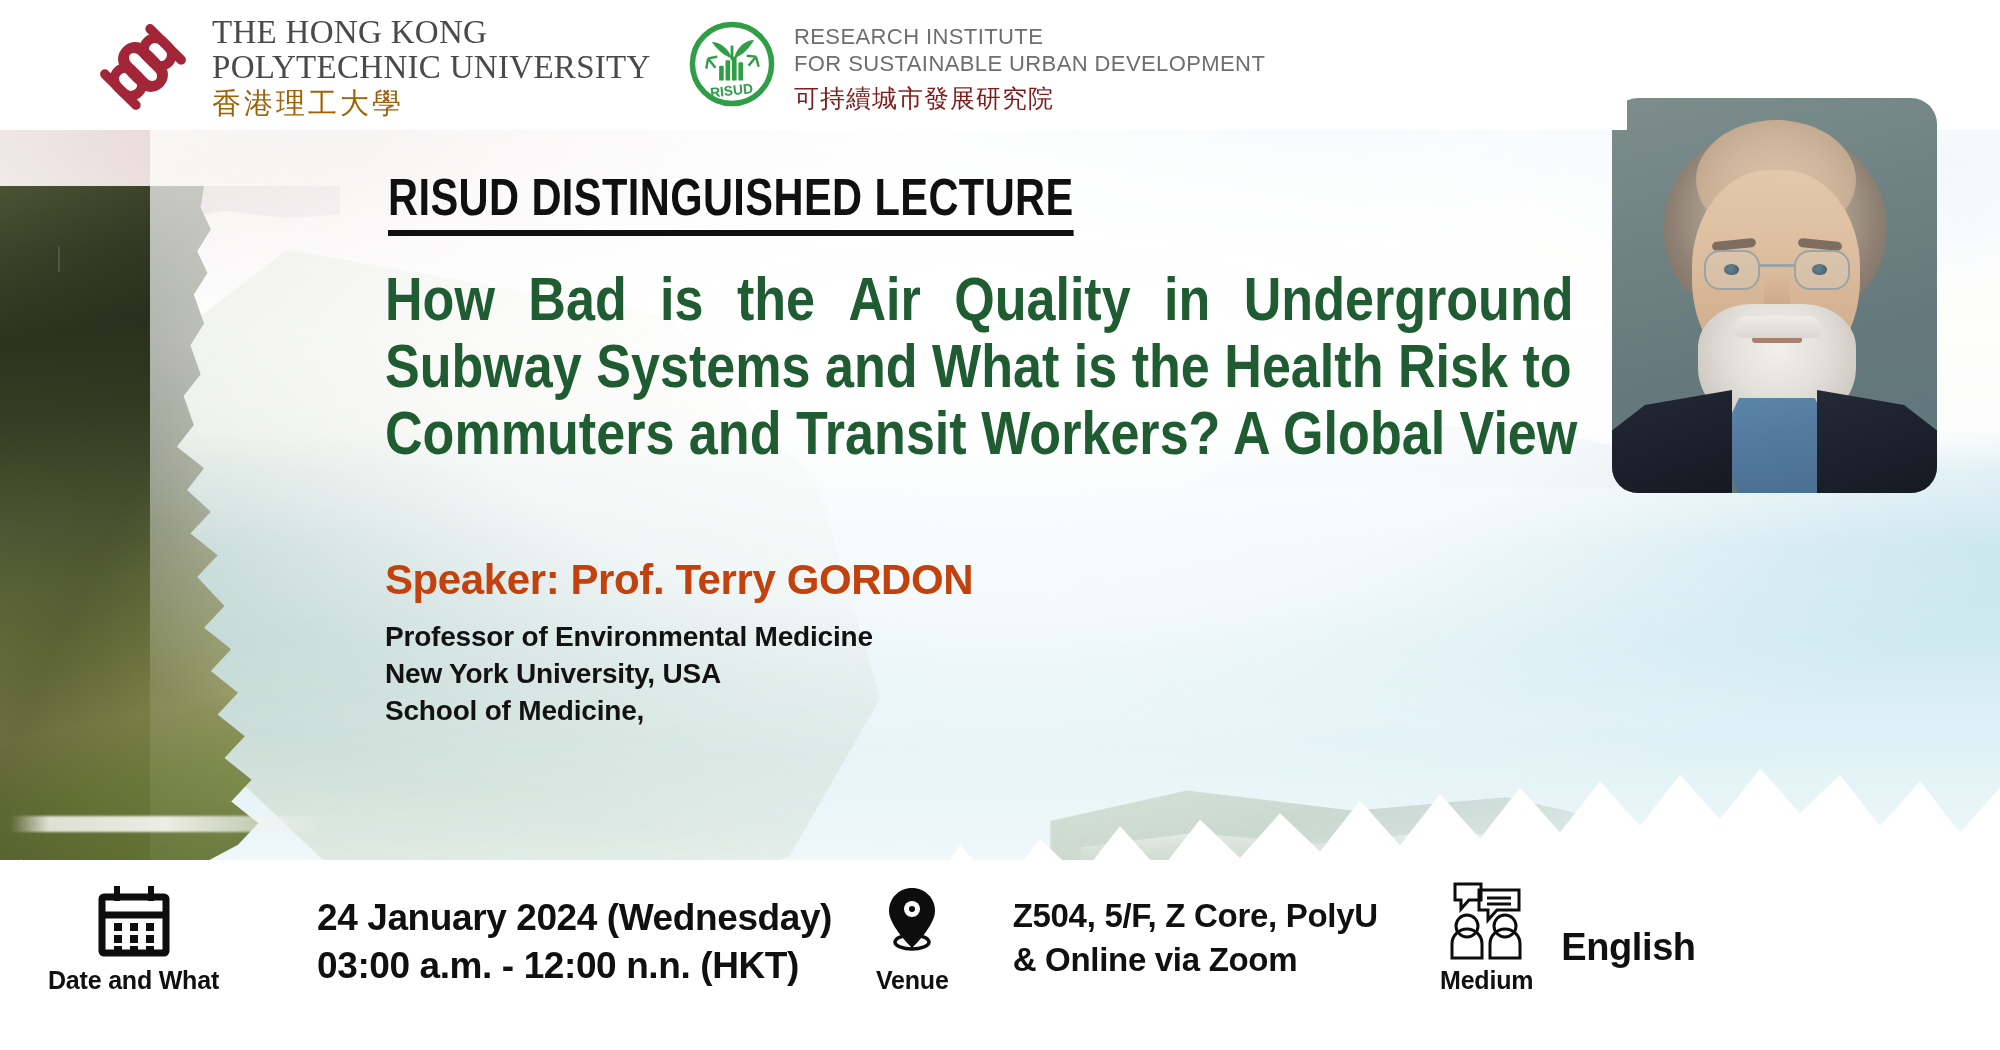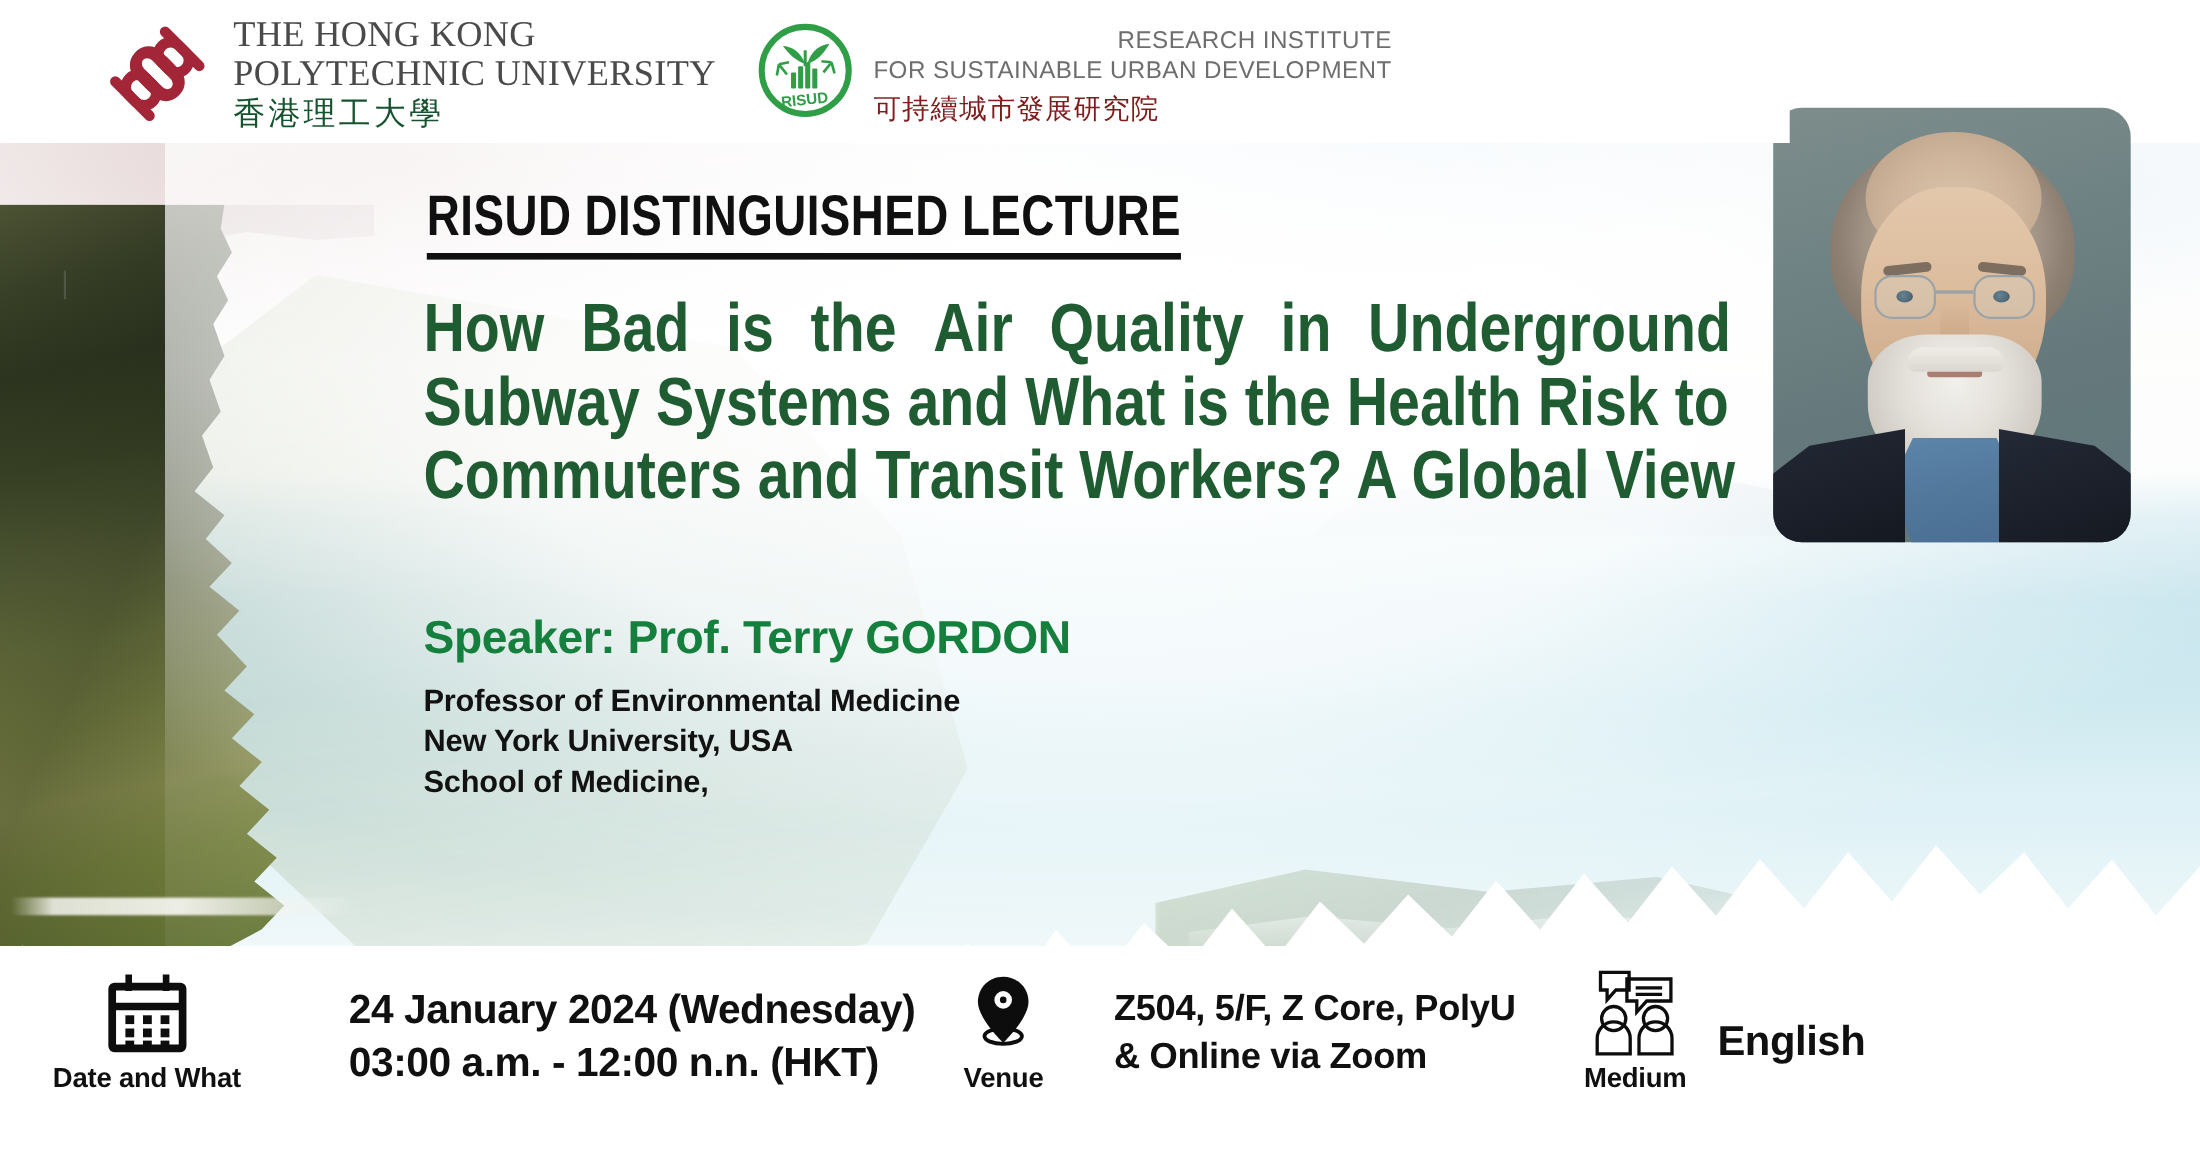--- a/index.html
+++ b/index.html
@@ -46,21 +46,21 @@
     font-family: "Liberation Serif", serif;
     color: #4a4a4a;
     letter-spacing: .3px;
     white-space: nowrap;
   }
   .polyu-line1 { font-size: 33px; }
   .polyu-line2 { font-size: 33px; margin-top: 2px; }
   .polyu-cn {
     font-family: "DejaVu Sans", sans-serif;
     font-size: 29px;
-    color: #14532d;
+    color: #a16207;
     margin-top: 5px;
     letter-spacing: 3px;
     white-space: nowrap;
   }
 
   .risud-wrap {
     position: absolute;
     left: 686px; top: 18px;
     display: flex;
     align-items: flex-start;
@@ -68,21 +68,20 @@
   }
   .risud-mark { width: 92px; height: 92px; }
   .risud-text { display: flex; flex-direction: column; padding-top: 6px; }
   .risud-en1, .risud-en2 {
     font-family: "Liberation Sans", sans-serif;
     font-size: 22px;
     color: #6e6e6e;
     letter-spacing: .4px;
     line-height: 1.22;
     white-space: nowrap;
-    text-align: right;
   }
   .risud-cn {
     font-family: "DejaVu Sans", sans-serif;
     font-size: 25px;
     color: #7f1d1d;
     margin-top: 4px;
     letter-spacing: 1px;
     white-space: nowrap;
   }
 
@@ -272,21 +271,21 @@
     justify-content: space-between;
     width: 1415px;
   }
 
   .speaker-name {
     position: absolute;
     left: 385px; top: 440px;
     font-family: "Liberation Sans", sans-serif;
     font-weight: 700;
     font-size: 42px;
-    color: #15803d;
+    color: #c2410c;
     letter-spacing: -0.4px;
     white-space: nowrap;
   }
   .speaker-affil {
     position: absolute;
     left: 385px; top: 503px;
     font-family: "Liberation Sans", sans-serif;
     font-weight: 700;
     font-size: 28px;
     color: #121212;

